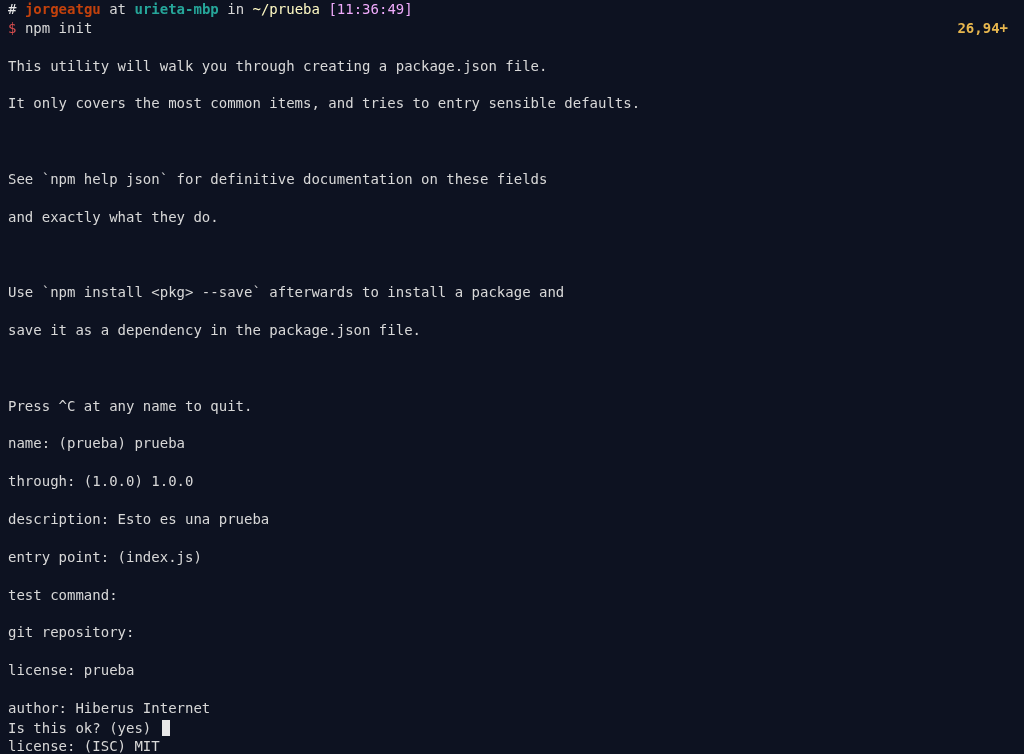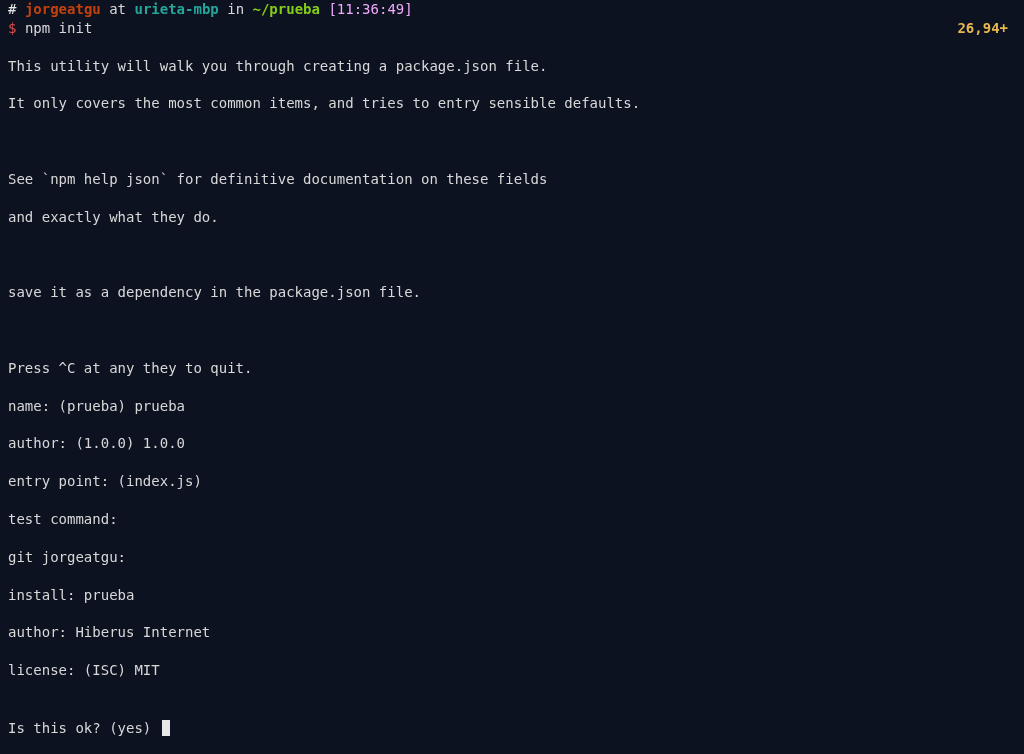--- a/index.html
+++ b/index.html
@@ -20,21 +20,21 @@
       position: relative;
     }
     .prompt-line {
       white-space: pre;
     }
     .hash { color: #e8e8e8; }
     .user { color: #c2410c; font-weight: bold; }
     .at-word { color: #d8d8d8; }
     .host { color: #26a69a; font-weight: bold; }
     .in-word { color: #d8d8d8; }
-    .path { color: #84cc16; font-weight: bold; }
+    .path { color: #fef9c3; font-weight: normal; }
     .timestamp { color: #f0abfc; }
     .dollar { color: #d94e4e; }
     .cmd { color: #d8d8d8; }
     .position-indicator {
       position: absolute;
       top: 19px;
       right: 16px;
       color: #e8b74e;
       font-weight: bold;
     }
@@ -69,29 +69,31 @@
 
 <div class="position-indicator">26,94+</div>
 
 <div class="output">
 <div class="line">This utility will walk you through creating a package.json file.</div>
 <div class="line">It only covers the most common items, and tries to entry sensible defaults.</div>
 <div class="line"></div>
 <div class="line">See `npm help json` for definitive documentation on these fields</div>
 <div class="line">and exactly what they do.</div>
 <div class="line"></div>
+<div class="line">Use `npm install &lt;pkg&gt; --save` afterwards to install a package and</div>
 <div class="line">save it as a dependency in the package.json file.</div>
 <div class="line"></div>
-<div class="line">Press ^C at any they to quit.</div>
+<div class="line">Press ^C at any name to quit.</div>
 <div class="line">name: (prueba) prueba</div>
-<div class="line">author: (1.0.0) 1.0.0</div>
+<div class="line">through: (1.0.0) 1.0.0</div>
+<div class="line">description: Esto es una prueba</div>
 <div class="line">entry point: (index.js)</div>
 <div class="line">test command:</div>
-<div class="line">git jorgeatgu:</div>
-<div class="line">install: prueba</div>
+<div class="line">git repository:</div>
+<div class="line">license: prueba</div>
 <div class="line">author: Hiberus Internet</div>
 <div class="line">license: (ISC) MIT</div>
 
 
 
 
 
 
 
 

